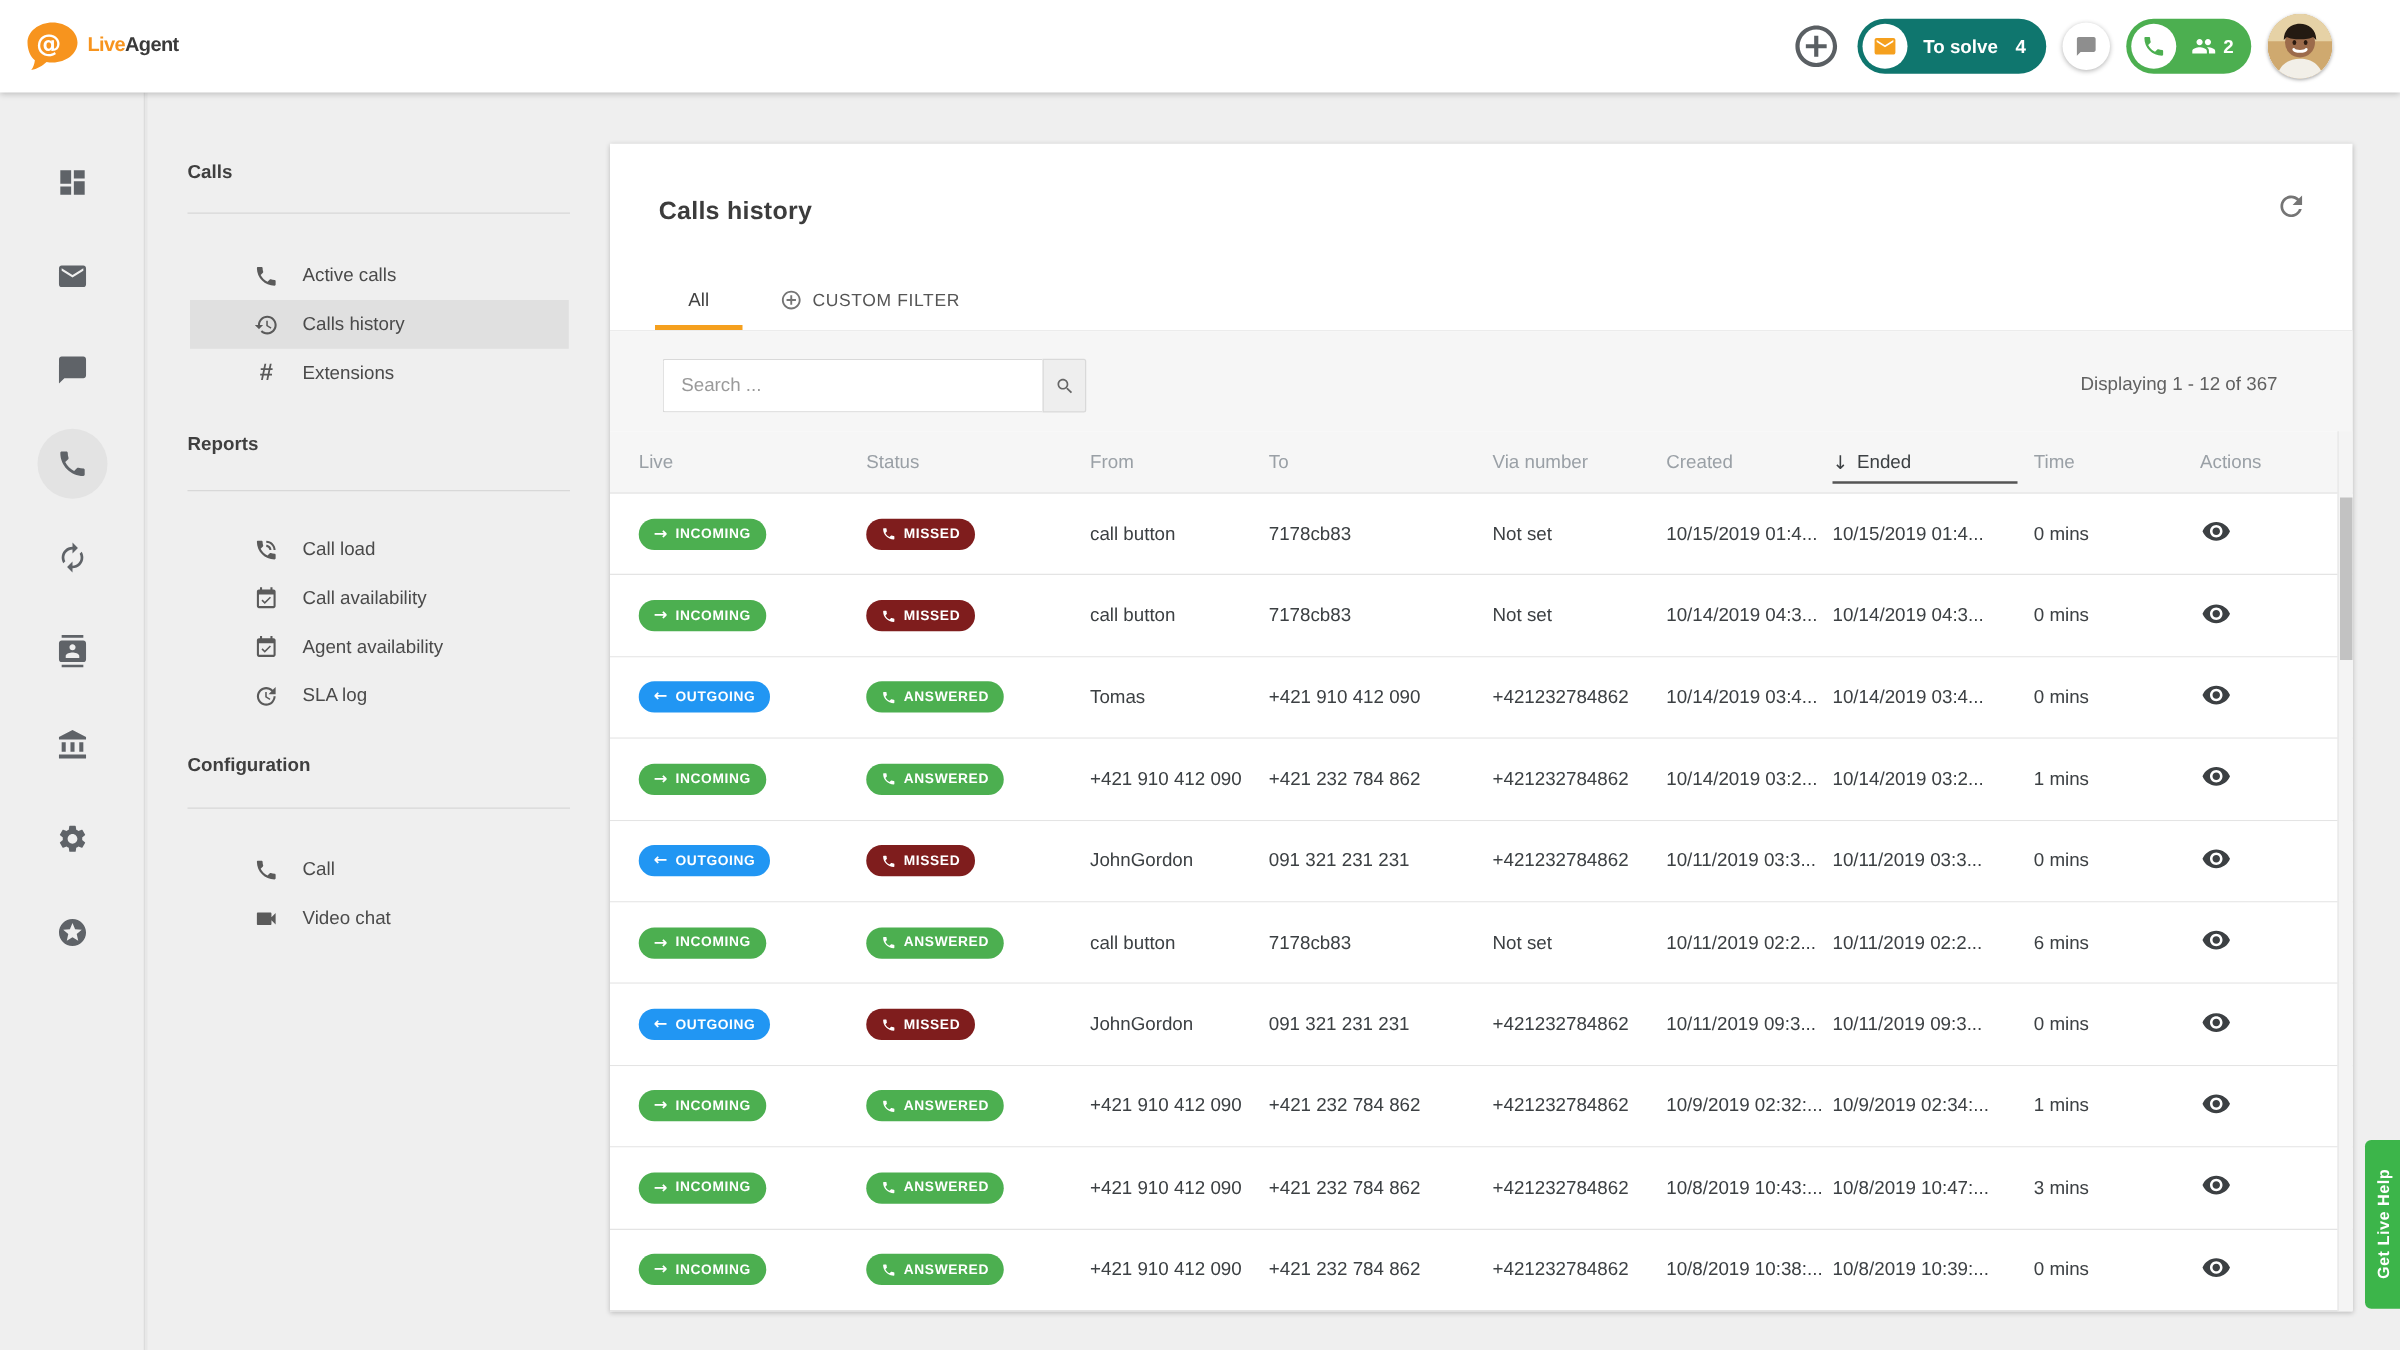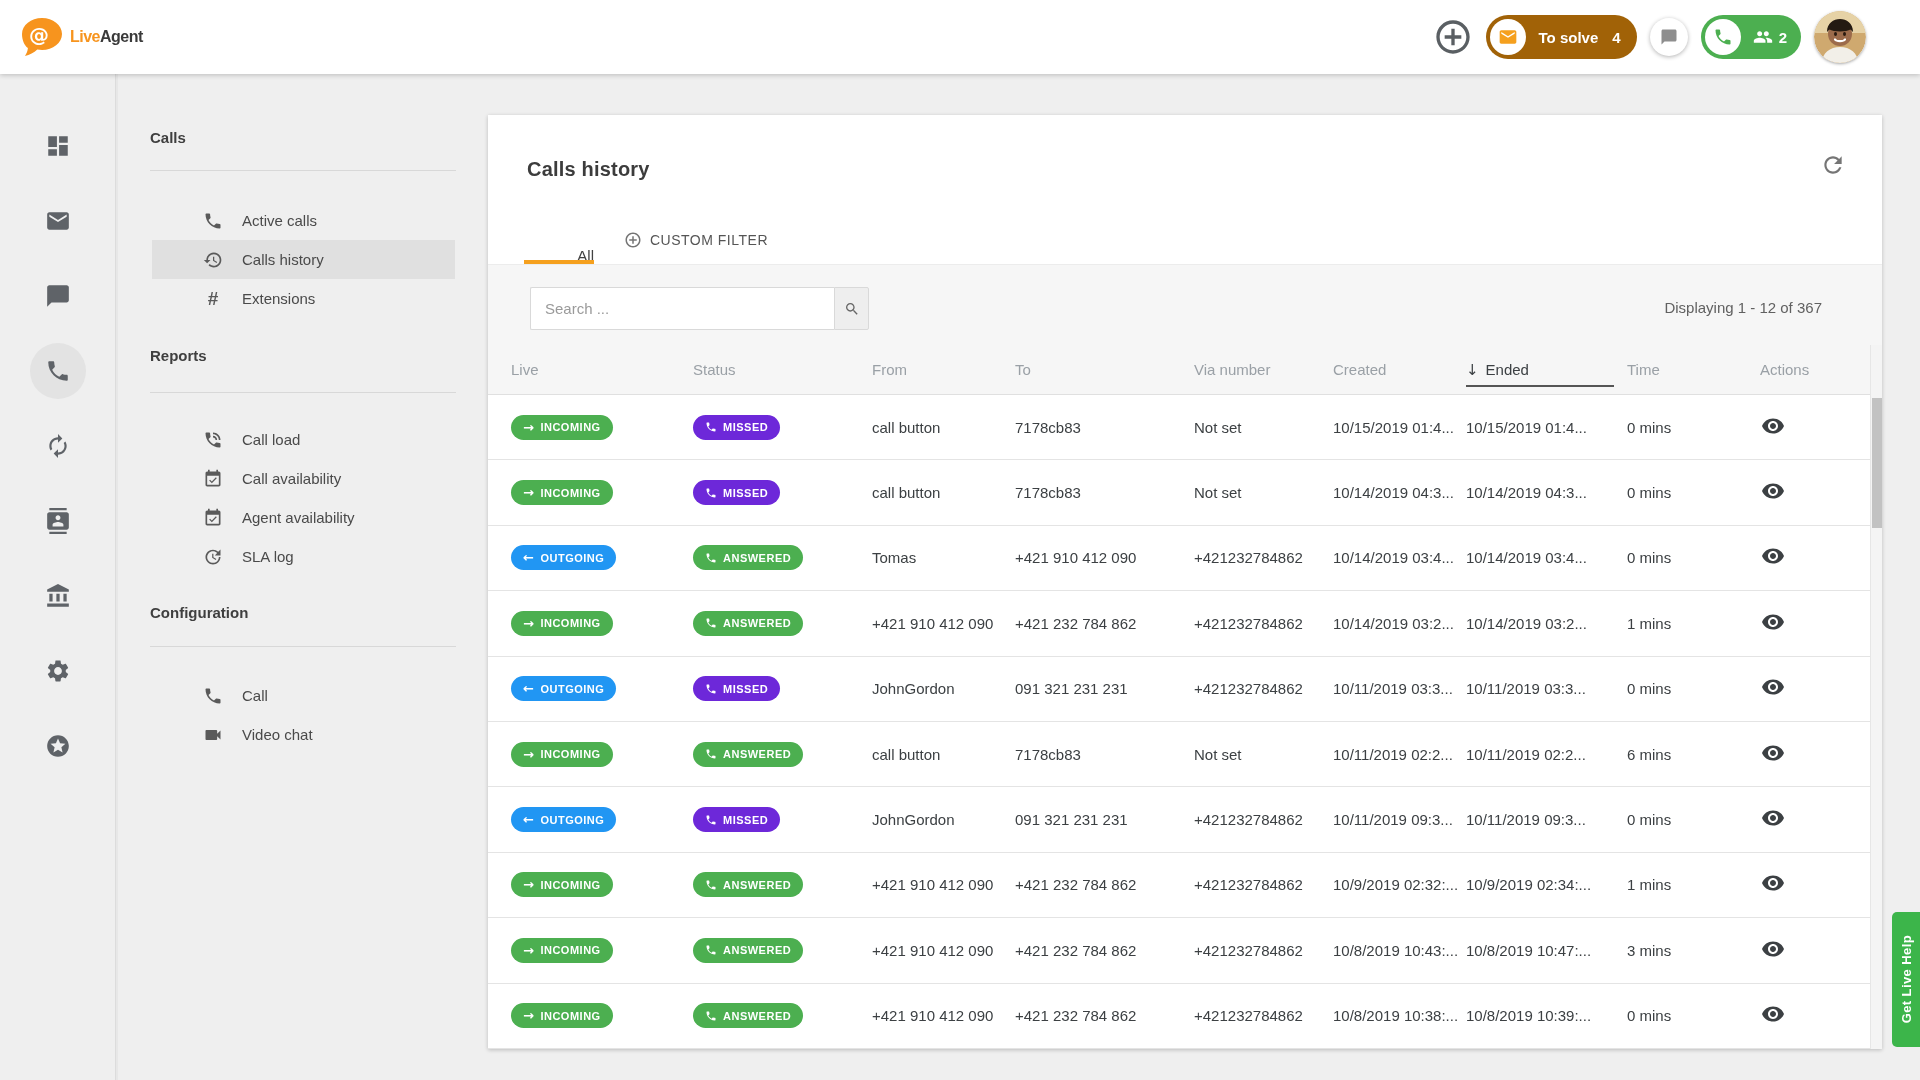--- a/index.html
+++ b/index.html
@@ -11,21 +11,21 @@
   
   .topbar { height:74px; background:#fff; box-shadow:0 1px 5px rgba(0,0,0,.22); position:relative; z-index:20;
             display:flex; align-items:center; justify-content:space-between; }
   .brand { display:flex; align-items:center; margin-left:16px; gap:6px; }
   .brand .logo-bubble { width:48px; height:48px; }
   .brand-text { font-size:16px; font-weight:700; letter-spacing:-0.5px; }
   .brand-live { color:#F7941E; } .brand-agent { color:#3a3a3a; }
   .top-actions { display:flex; align-items:center; gap:13px; margin-right:54px; }
   .btn-plus { width:40px; height:40px; border:none; background:transparent; color:#5a5f63; cursor:pointer; padding:0; }
   .pill { height:44px; border-radius:22px; display:flex; align-items:center; color:#fff; font-weight:700; font-size:15px; cursor:pointer; border:none; }
-  .pill-orange { background:#a16207; padding-right:16px;justify-content:space-between; }
+  .pill-orange { background:#0f766e; padding-right:16px;justify-content:space-between; }
   .pill-green  { background:#4CAF50; padding-right:14px; }
   .wcircle { width:36px; height:36px; border-radius:50%; background:#fff; margin-left:4px;
              display:flex; align-items:center; justify-content:center; }
   .wcircle .icon { width:20px; height:20px; }
   .i-orange { color:#F5A01E; } .i-green { color:#4CAF50; }
   .pill-label { margin-left:13px; }
   .pill-count { margin-left:14px; }
   .pill-green .icon.people { width:20px; height:20px; color:#fff; margin:0 6px 0 12px; }
   .chat-btn { width:38px; height:38px; border-radius:50%; background:#fff; border:none; cursor:pointer;
               box-shadow:0 1px 4px rgba(0,0,0,.3); display:flex; align-items:center; justify-content:center; color:#8e8e8e; }
@@ -52,21 +52,21 @@
   .hashglyph { font-size:19px; font-weight:700; color:#5a5a5a; line-height:20px; width:20px; text-align:center; display:inline-block; }
 
   
   .content { flex:1; position:relative; }
   .card { position:absolute; left:33px; top:41px; width:1394px; height:934px; background:#fff;
           box-shadow:0 1px 4px rgba(0,0,0,.22); }
   .card-head { height:150px; position:relative; border-bottom:1px solid #ececec; }
   .card-title { position:absolute; left:39px; top:43px; font-size:20px; font-weight:700; color:#3c3c3c; letter-spacing:.2px; }
   .refresh-btn { position:absolute; right:36px; top:37px; width:26px; height:26px; border:none; background:none; padding:0; color:#757575; cursor:pointer; }
   .tabs { position:absolute; left:36px; bottom:0; display:flex; align-items:flex-end; }
-  .tab-all { width:70px; text-align:right; font-size:15px; color:#424242; position:relative; cursor:pointer; }
+  .tab-all { width:70px; text-align:center; padding-bottom:15px; font-size:15px; color:#424242; position:relative; cursor:pointer; }
   .tab-underline { position:absolute; left:0; bottom:0; width:70px; height:4px; background:#F5A01E; }
   .tab-custom { display:flex; align-items:center; gap:8px; margin-left:30px; padding-bottom:15px;
                 font-size:14px; color:#555; letter-spacing:.5px; cursor:pointer; }
   .tab-custom .icon { width:18px; height:18px; color:#757575; }
 
   .toolbar { height:80px; background:#f6f6f6; position:relative; }
   .search-wrap { position:absolute; left:42px; top:22px; display:flex; height:43px; }
   .search-input { width:304px; border:1px solid #d9d9d9; border-right:none; border-radius:2px 0 0 2px;
                   padding:0 14px; font-size:15px; color:#424242; background:#fff; outline:none;
                   font-family:"Liberation Sans", sans-serif; }
@@ -82,21 +82,21 @@
   .thead span { cursor:pointer; }
   .th-ended { color:#3c4043; position:relative; height:100%; display:flex; align-items:center; gap:7px; }
   .th-ended::after { content:''; position:absolute; left:0; bottom:7px; width:148px; height:2px; background:#555; }
   .sort-arrow { font-family:"DejaVu Sans", sans-serif; font-size:15px; color:#3c4043; }
 
   .trow { height:65.4px; border-bottom:1px solid #e4e4e4; font-size:15px; color:#3c4043; background:#fff; }
   .badge { display:inline-flex; align-items:center; gap:6px; height:25px; padding:0 12px; border-radius:13px;
            color:#fff; font-size:11px; font-weight:700; letter-spacing:.5px; }
   .badge .arr { font-family:"DejaVu Sans", sans-serif; font-size:13px; line-height:1; }
   .badge .icon { width:12px; height:12px; color:#fff; }
-  .b-green { background:#4CAF50; } .b-blue { background:#2196F3; } .b-red { background:#6d28d9; }
+  .b-green { background:#4CAF50; } .b-blue { background:#2196F3; } .b-red { background:#7f1d1d; }
   .eye-btn { width:26px; height:26px; border:none; background:none; padding:0; color:#3c4043; cursor:pointer; }
   .eye-btn .icon { width:24px; height:24px; }
 
   .scrollbar { position:absolute; right:0; top:230px; width:12px; height:704px; background:#f4f4f4; border-left:1px solid #e6e6e6; }
   .scroll-thumb { position:absolute; top:53px; left:1px; width:10px; height:130px; background:#c2c2c2; cursor:pointer; }
 
   .live-help { position:absolute; right:0; top:838px; width:28px; height:135px; background:#3CB54A;
                border-radius:5px 0 0 5px; color:#fff; display:flex; align-items:center; justify-content:center; cursor:pointer; }
   .live-help span { writing-mode:vertical-rl; transform:rotate(180deg); font-size:13px; font-weight:700; letter-spacing:.4px; }
 </style>

